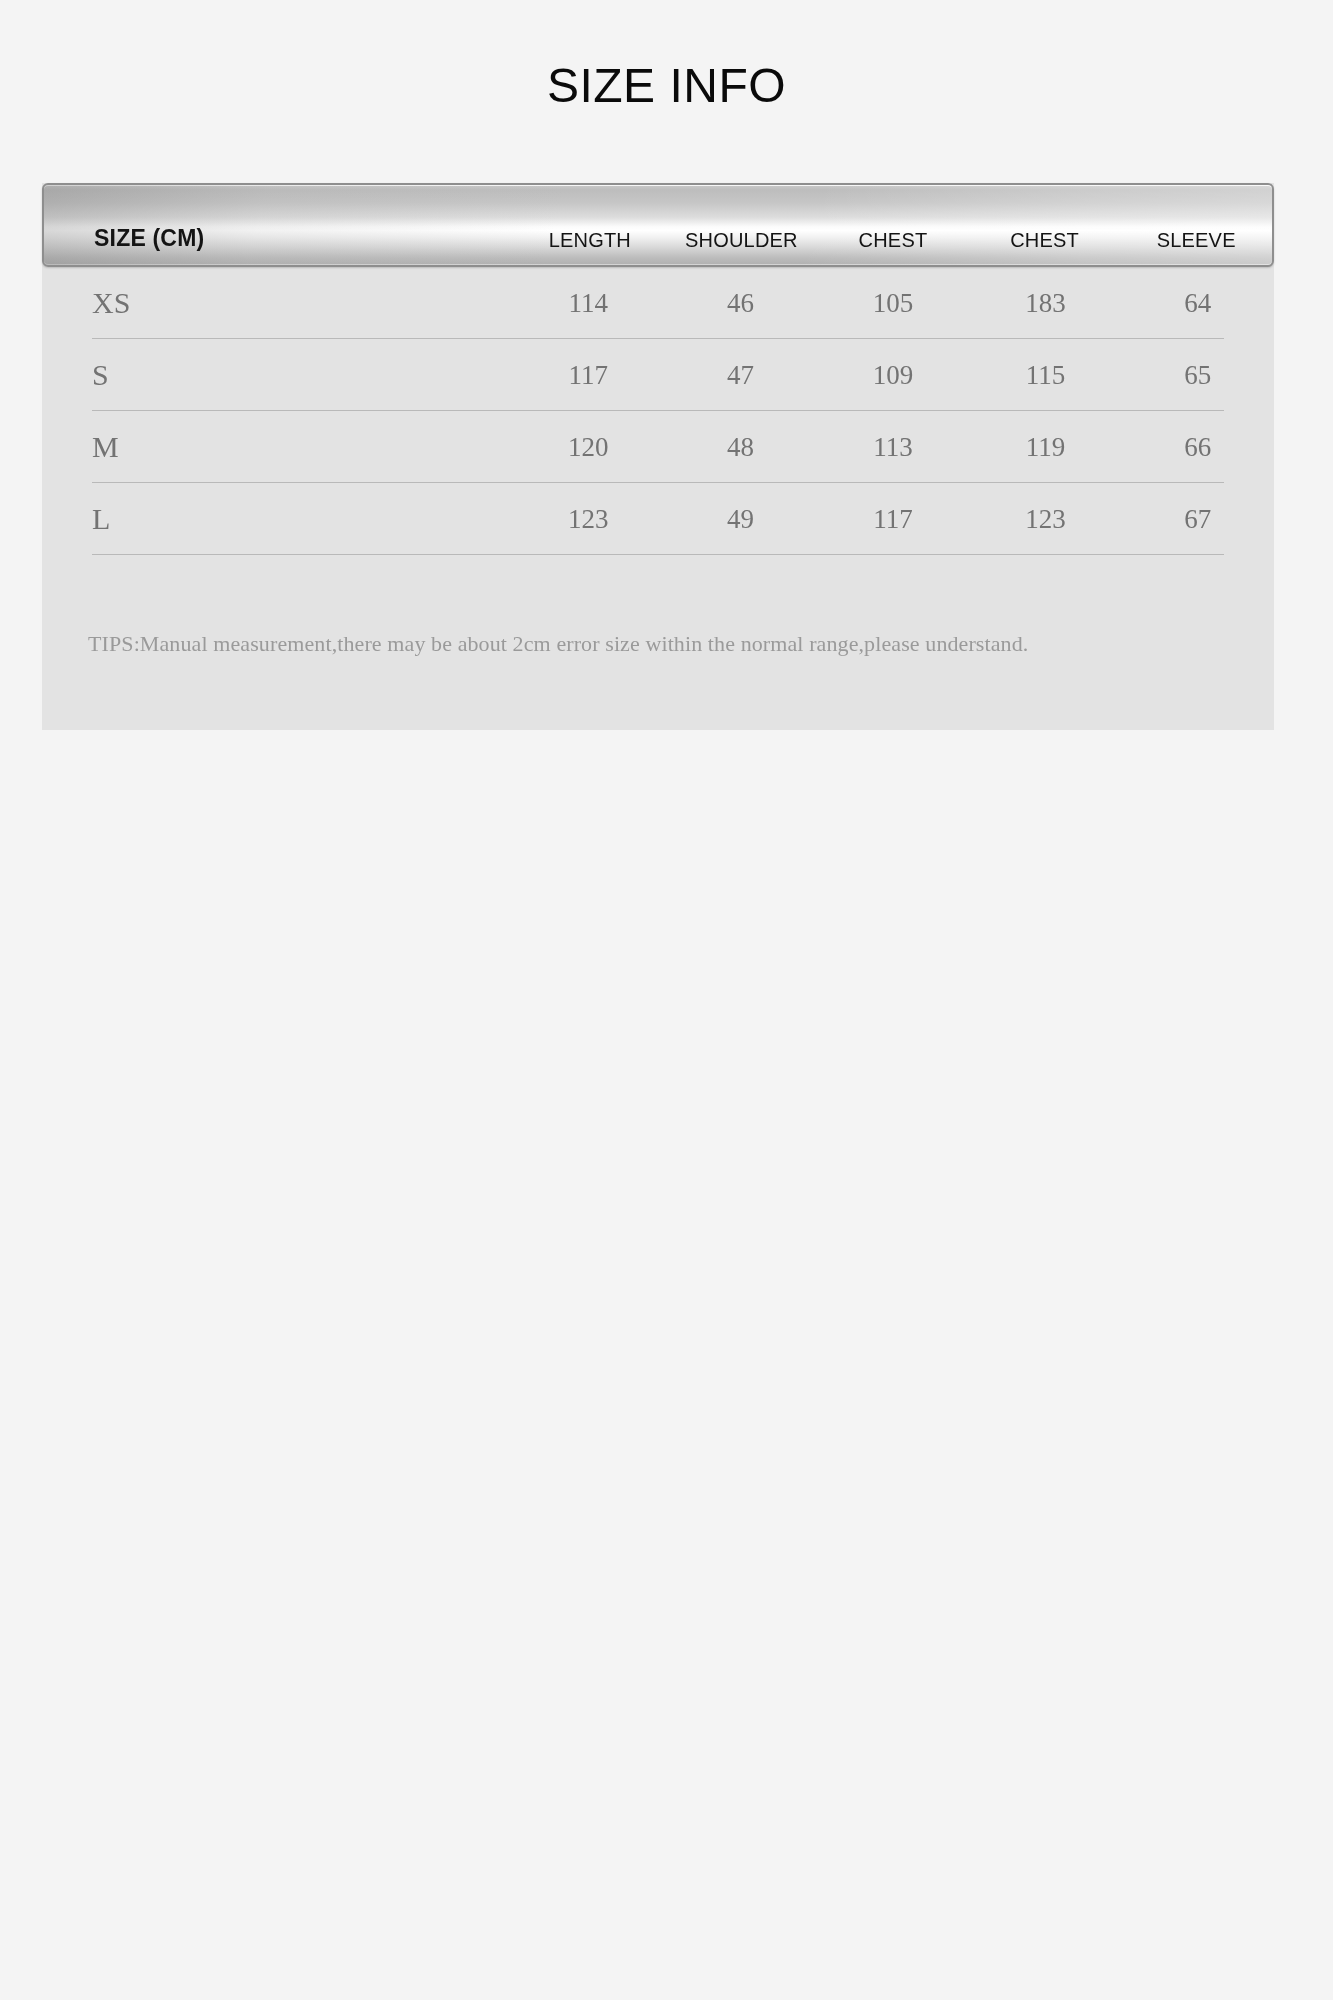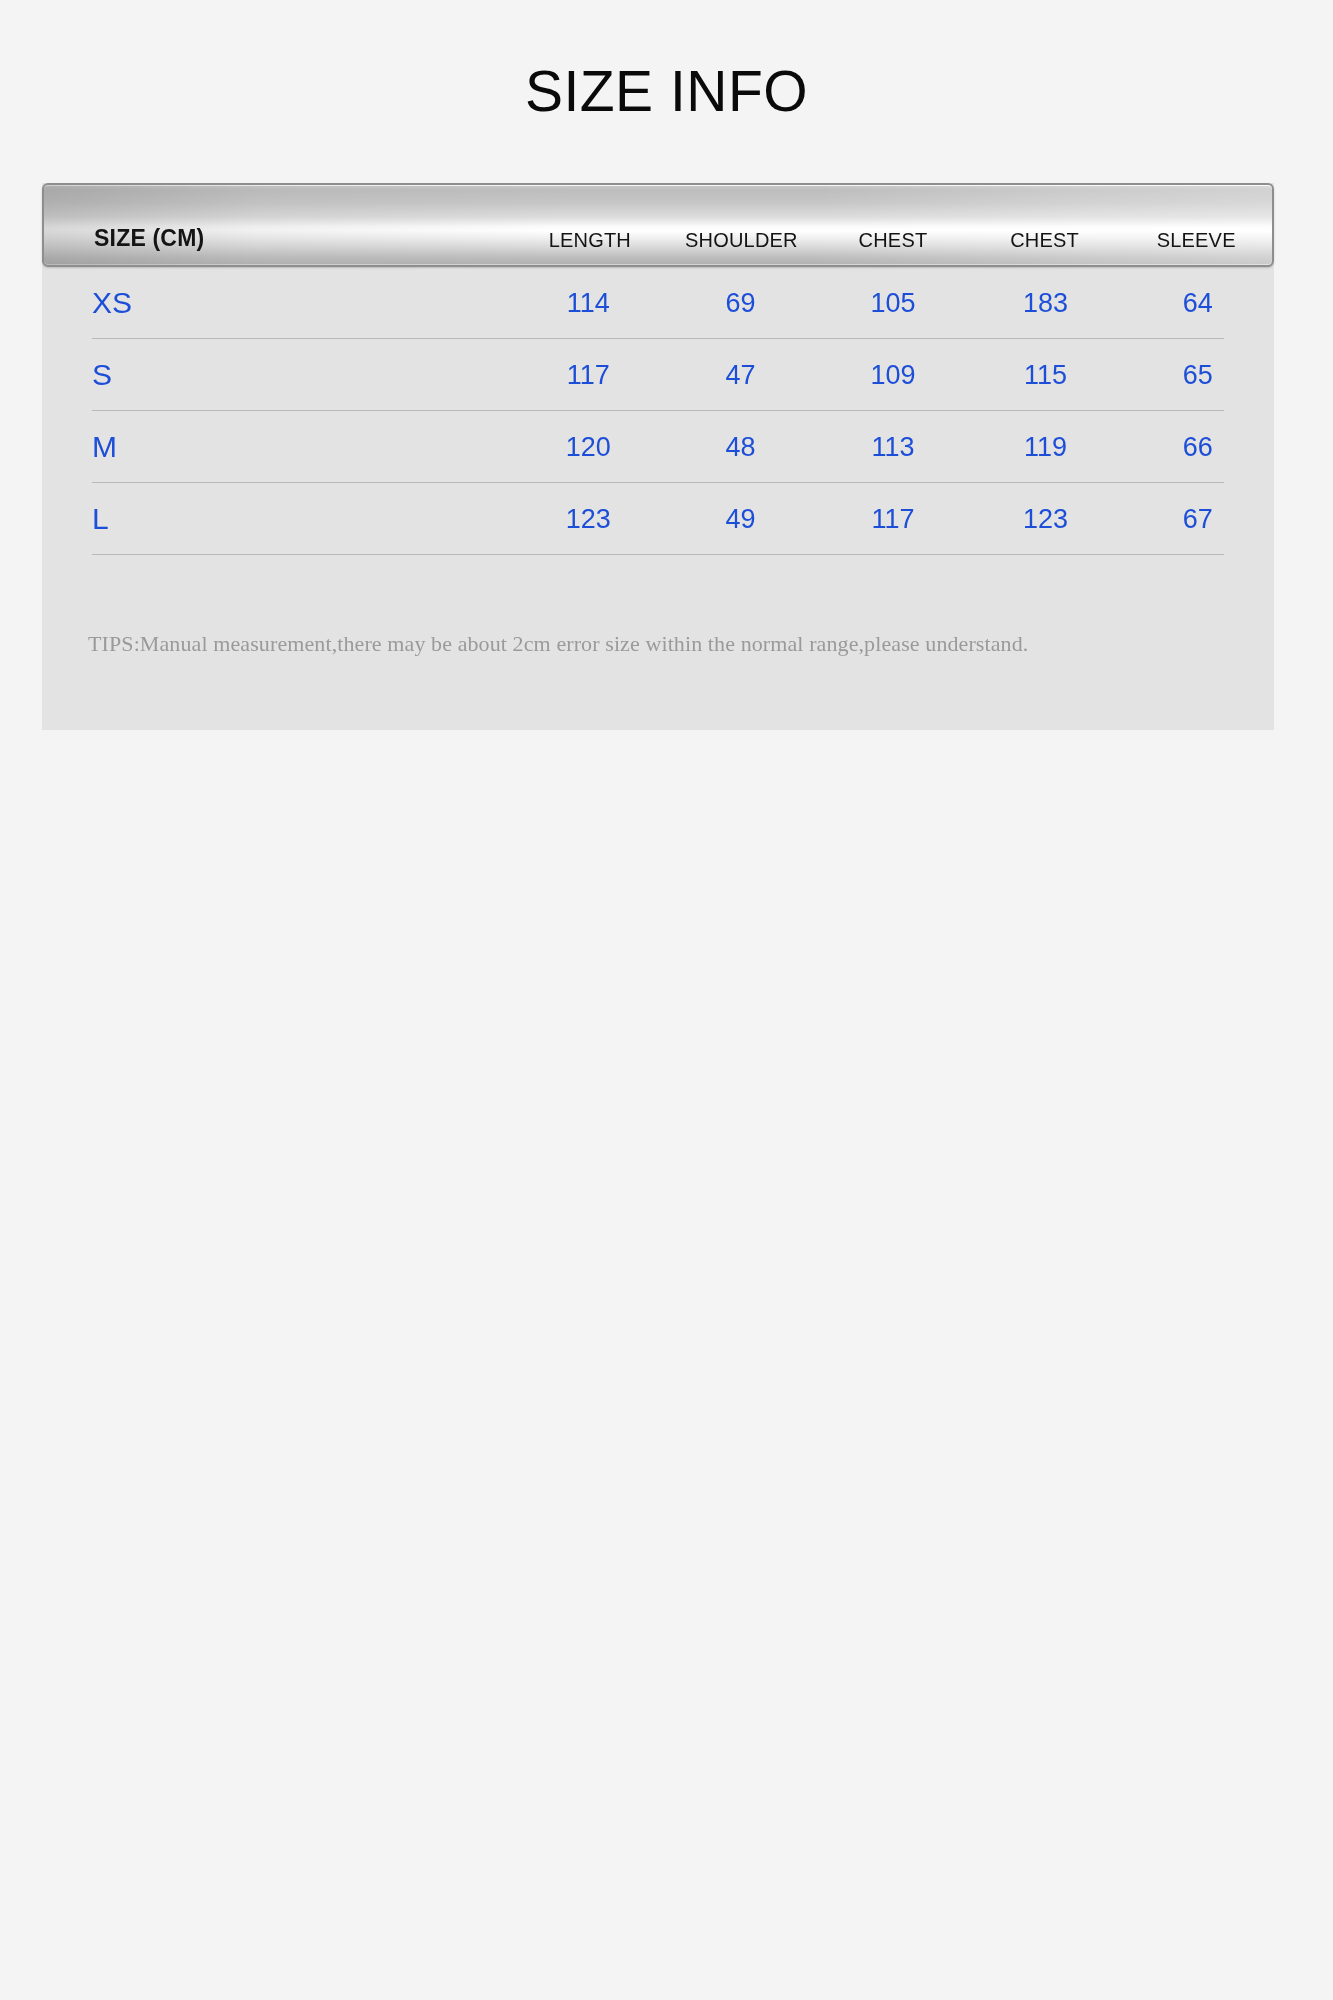--- a/index.html
+++ b/index.html
@@ -22,21 +22,21 @@
     inset: 0;
   }
 
   
   .title {
     position: absolute;
     top: 60px;
     left: 0;
     width: 1333px;
     text-align: center;
-    font-size: 57px;
+    font-size: 48px;
     font-weight: 400;
     letter-spacing: 0.5px;
     color: #0a0a0a;
     line-height: 1.1;
     font-family: "Liberation Sans", sans-serif;
   }
 
   
   .panel {
     position: absolute;
@@ -133,24 +133,24 @@
     position: absolute;
     left: 50px;
     right: 50px;
     bottom: 0;
     height: 1px;
     background: #b9b9b9;
   }
   .td {
     font-size: 27px;
     font-weight: 400;
-    color: #1d4ed8;
+    color: #737373;
     text-align: center;
     white-space: nowrap;
-    font-family: Liberation Sans, sans-serif;
+    font-family: Liberation Serif, serif;
   }
   .td-size {
     flex: 0 0 420px;
     text-align: left;
     padding-left: 50px;
     font-size: 30px;
   }
   .td-c { flex: 1 1 0; }
 
   
@@ -184,21 +184,21 @@
       <div class="th th-c">CHEST</div>
       <div class="th th-c">SLEEVE</div>
     </div>
   </div>
 
   <div class="body-rows">
 
     <div class="tr">
       <div class="td td-size">XS</div>
       <div class="td td-c">114</div>
-      <div class="td td-c">69</div>
+      <div class="td td-c">46</div>
       <div class="td td-c">105</div>
       <div class="td td-c">183</div>
       <div class="td td-c">64</div>
       <div class="rule"></div>
     </div>
 
     <div class="tr">
       <div class="td td-size">S</div>
       <div class="td td-c">117</div>
       <div class="td td-c">47</div>

